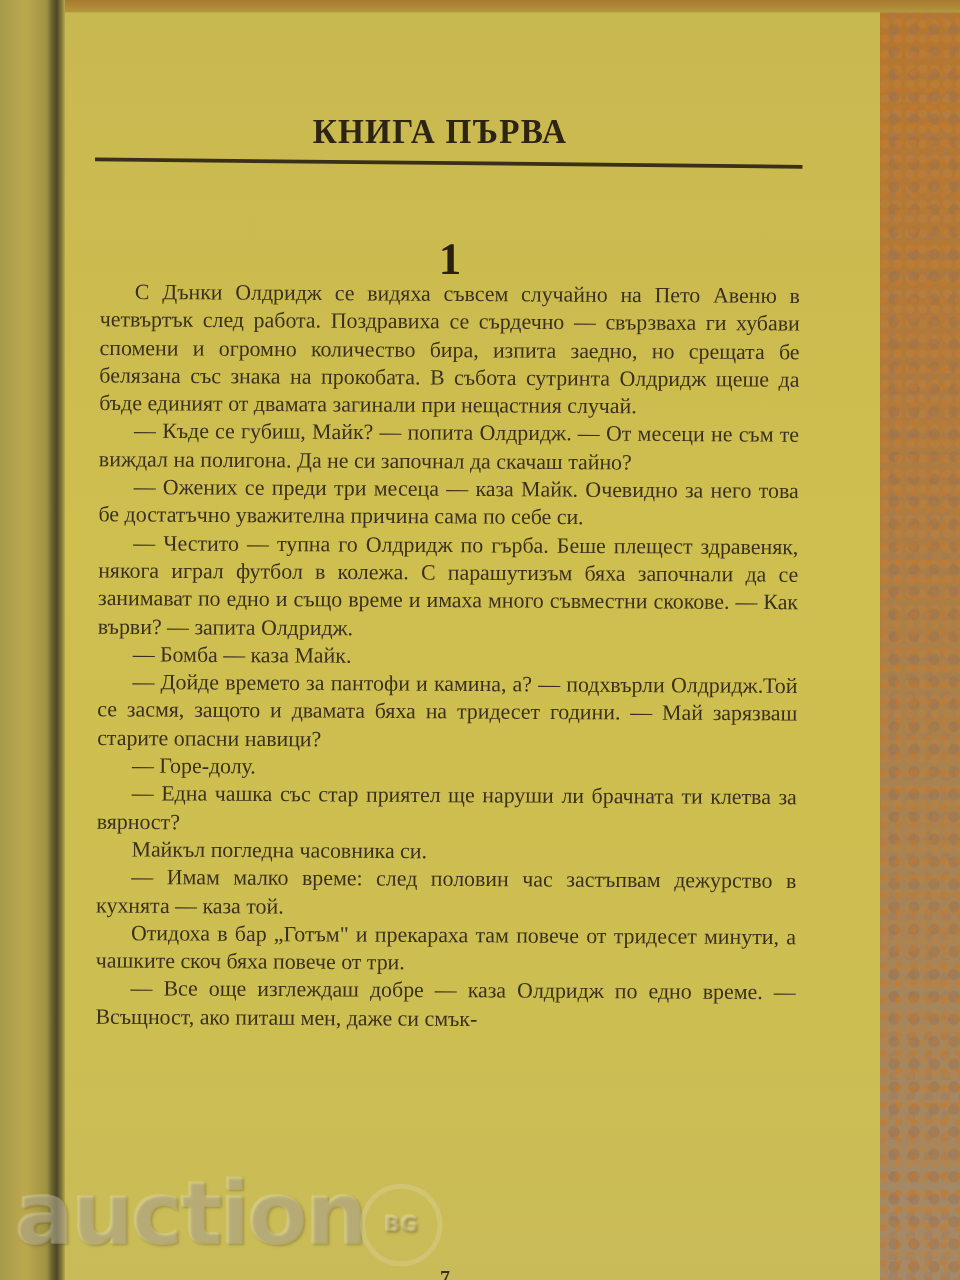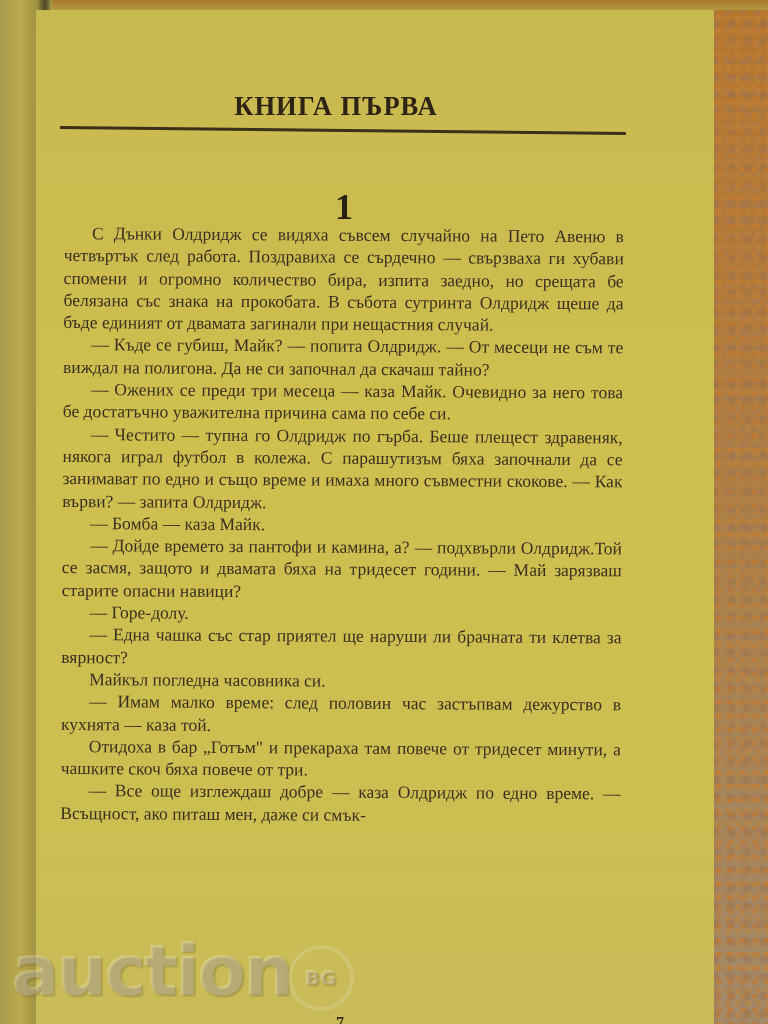--- a/index.html
+++ b/index.html
@@ -50,26 +50,25 @@
     .spine-shadow {
       position: absolute;
       left: 38px;
       top: 0;
       width: 14px;
       height: 1024px;
       background: linear-gradient(90deg, rgba(60,55,30,0.0), rgba(60,55,30,0.55), rgba(60,55,30,0.0));
     }
     .page {
       position: absolute;
-      left: 36px;
+      left: 52px;
       top: 10px;
       width: 652px;
       height: 1014px;
       background: linear-gradient(180deg, #c8b850 0%, #cfbf4f 40%, #cdbe52 80%, #c9bb58 100%);
-      padding-left: 26px;
     }
     .book-title {
       position: absolute;
       left: 0;
       top: 80px;
       width: 600px;
       text-align: center;
       font-size: 28px;
       font-weight: bold;
       color: #2e2414;
@@ -136,21 +135,21 @@
       letter-spacing: -2px;
       pointer-events: none;
       white-space: nowrap;
     }
     .watermark .bg-mark {
       display: inline-block;
       width: 58px;
       height: 58px;
       border: 4px solid rgba(230,225,200,0.25);
       border-radius: 50%;
-      font-size: 20px;
+      font-size: 17px;
       line-height: 58px;
       text-align: center;
       vertical-align: 10px;
       margin-left: -4px;
       letter-spacing: 0;
     }
   </style>
 </head>
 <body>
 

